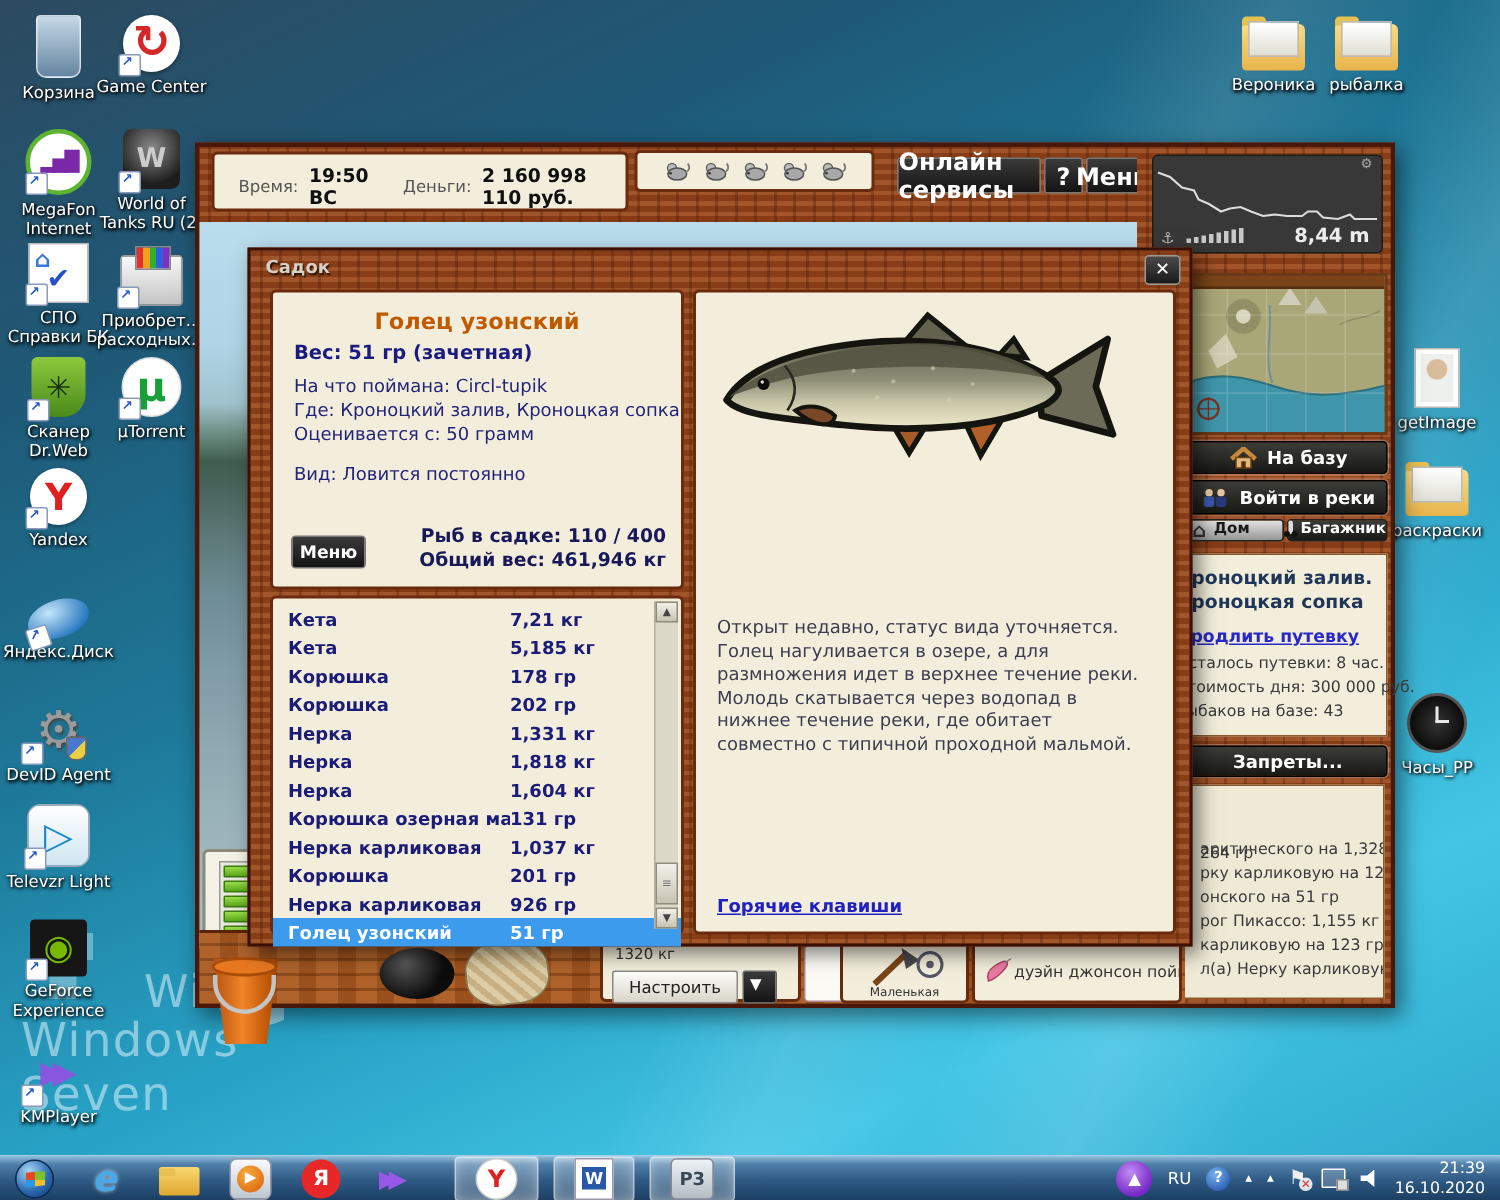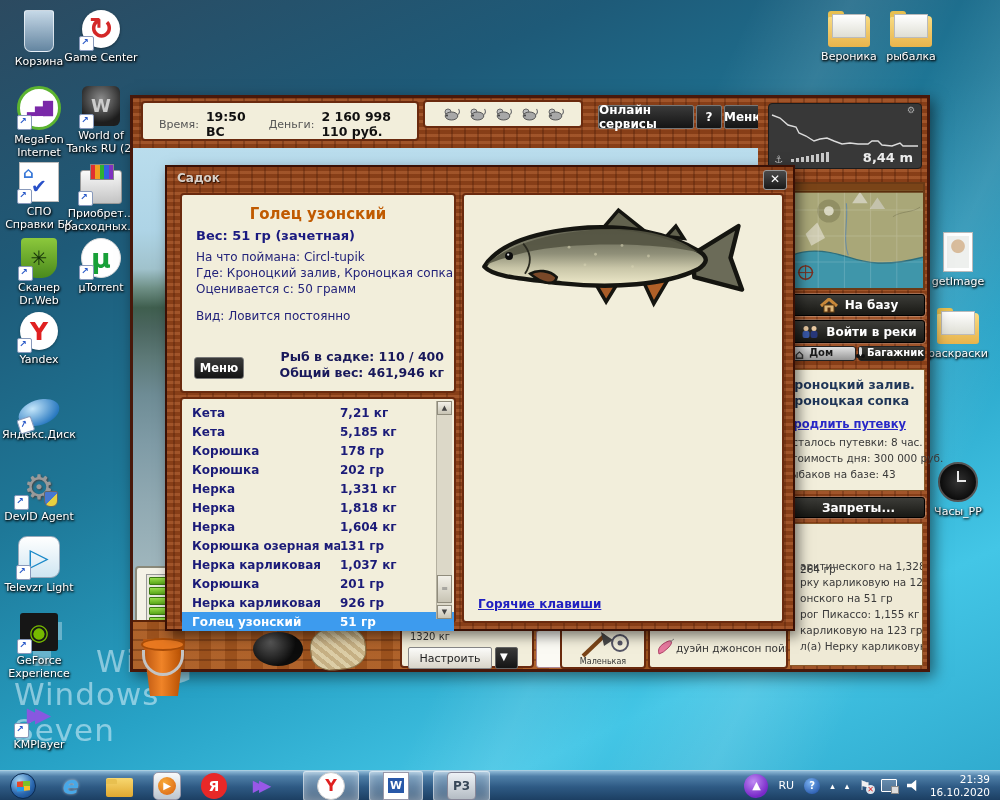--- a/index.html
+++ b/index.html
@@ -66,21 +66,21 @@
   .woodh{background-color:#a8581f;
     background-image:repeating-linear-gradient(0deg,rgba(0,0,0,0) 0 8px,rgba(60,20,4,.3) 8px 10px),
       repeating-linear-gradient(90deg,rgba(255,220,180,.08) 0 14px,rgba(0,0,0,.08) 14px 26px);}
   
   #game-window{position:absolute;left:130px;top:95px;width:800px;height:577px;border:3px solid #48180a;box-sizing:border-box;box-shadow:4px 5px 14px rgba(0,0,0,.5);}
   .cream{background:#f2eedb;border:2px solid #6a2a0e;border-radius:4px;box-sizing:border-box;}
   #info-panel{position:absolute;left:8px;top:3px;width:278px;height:40px;display:flex;align-items:center;padding:6px 0 0 16px;gap:7px;}
   .inf-lab{font-size:11px;color:#555;}
   .inf-val{font-size:12.5px;font-weight:bold;color:#101010;margin-right:16px;}
   #mice-panel{position:absolute;left:290px;top:2px;width:160px;height:28px;display:flex;align-items:center;justify-content:center;gap:9px;}
-  .gbtn{position:absolute;height:22px;background:linear-gradient(#3a3a3a,#141414);border:1px solid #777;border-radius:2px;color:#fff;font-size:12px;font-weight:bold;display:flex;align-items:center;justify-content:center;cursor:pointer;}
+  .gbtn{position:absolute;height:22px;background:linear-gradient(#3a3a3a,#141414);border:1px solid #777;border-radius:2px;color:#fff;font-size:16px;font-weight:bold;display:flex;align-items:center;justify-content:center;cursor:pointer;}
   #btn-online{left:465px;top:7px;width:94px;}
   #btn-help{left:563px;top:7px;width:24px;}
   #btn-menu-top{left:591px;top:7px;width:38px;}
   #chat{position:absolute;left:290px;top:32px;width:462px;height:24px;background:#7e93a9;border:1px solid #55647a;box-sizing:border-box;}
   #chat-line{position:absolute;left:2px;top:2px;width:432px;height:18px;background:#232323;border:1px solid #000;color:#f0f0f0;font-size:10.5px;line-height:17px;padding-left:6px;box-sizing:border-box;white-space:nowrap;overflow:hidden;}
   #chat-scroll{position:absolute;right:2px;top:2px;width:14px;height:18px;background:linear-gradient(#f4f4f4,#c8ccd4);border:1px solid #8a93a2;box-sizing:border-box;}
   #scene{position:absolute;left:0;top:50px;width:657px;height:484px;
     background:linear-gradient(180deg,#badded 0%,#aed4e6 17%,#a0c2cc 25%,#6e8f85 29%,#3f5e4e 33%,#4a655e 37%,#5c7876 43%,#6e8c95 51%,#7f9ba6 61%,#90a9b2 73%,#9eb5bc 86%,#a9bdc3 100%);}
   #food-panel{position:absolute;left:2px;top:418px;width:60px;height:94px;background:#f4f2e6;border:2px solid #8a8a7a;border-radius:4px;box-sizing:border-box;}
   #food-meter{position:absolute;left:9px;top:6px;width:24px;height:64px;border:1px solid #999;background:#e8e8dc;display:flex;flex-direction:column-reverse;gap:2px;padding:2px;box-sizing:border-box;}
@@ -632,20 +632,21 @@
           <circle cx="41" cy="60.5" r="1.3" fill="#ddd"></circle>
         <g fill="#d8d4b4" opacity=".55">
             <circle cx="110" cy="52" r="1.6"></circle>
             <circle cx="140" cy="60" r="1.6"></circle>
             <circle cx="170" cy="50" r="1.6"></circle>
             <circle cx="200" cy="62" r="1.6"></circle>
             <circle cx="128" cy="72" r="1.6"></circle>
             <circle cx="182" cy="74" r="1.6"></circle>
           </g>
       </svg>
+      <div id="fish-desc">Открыт недавно, статус вида уточняется. Голец нагуливается в озере, а для размножения идет в верхнее течение реки. Молодь скатывается через водопад в нижнее течение реки, где обитает совместно с типичной проходной мальмой.</div>
       <div id="hotkeys">Горячие клавиши</div>
     </div>
   </div>
 
   <div id="taskbar">
     <div class="start-orb"></div>
     <span id="tb-icons" style="display:flex;gap:20px;align-items:center;">
         <span class="tbi tbi-ie"></span>
         <span class="tbi tbi-explorer"></span>
         <span class="tbi tbi-wmp"></span>

